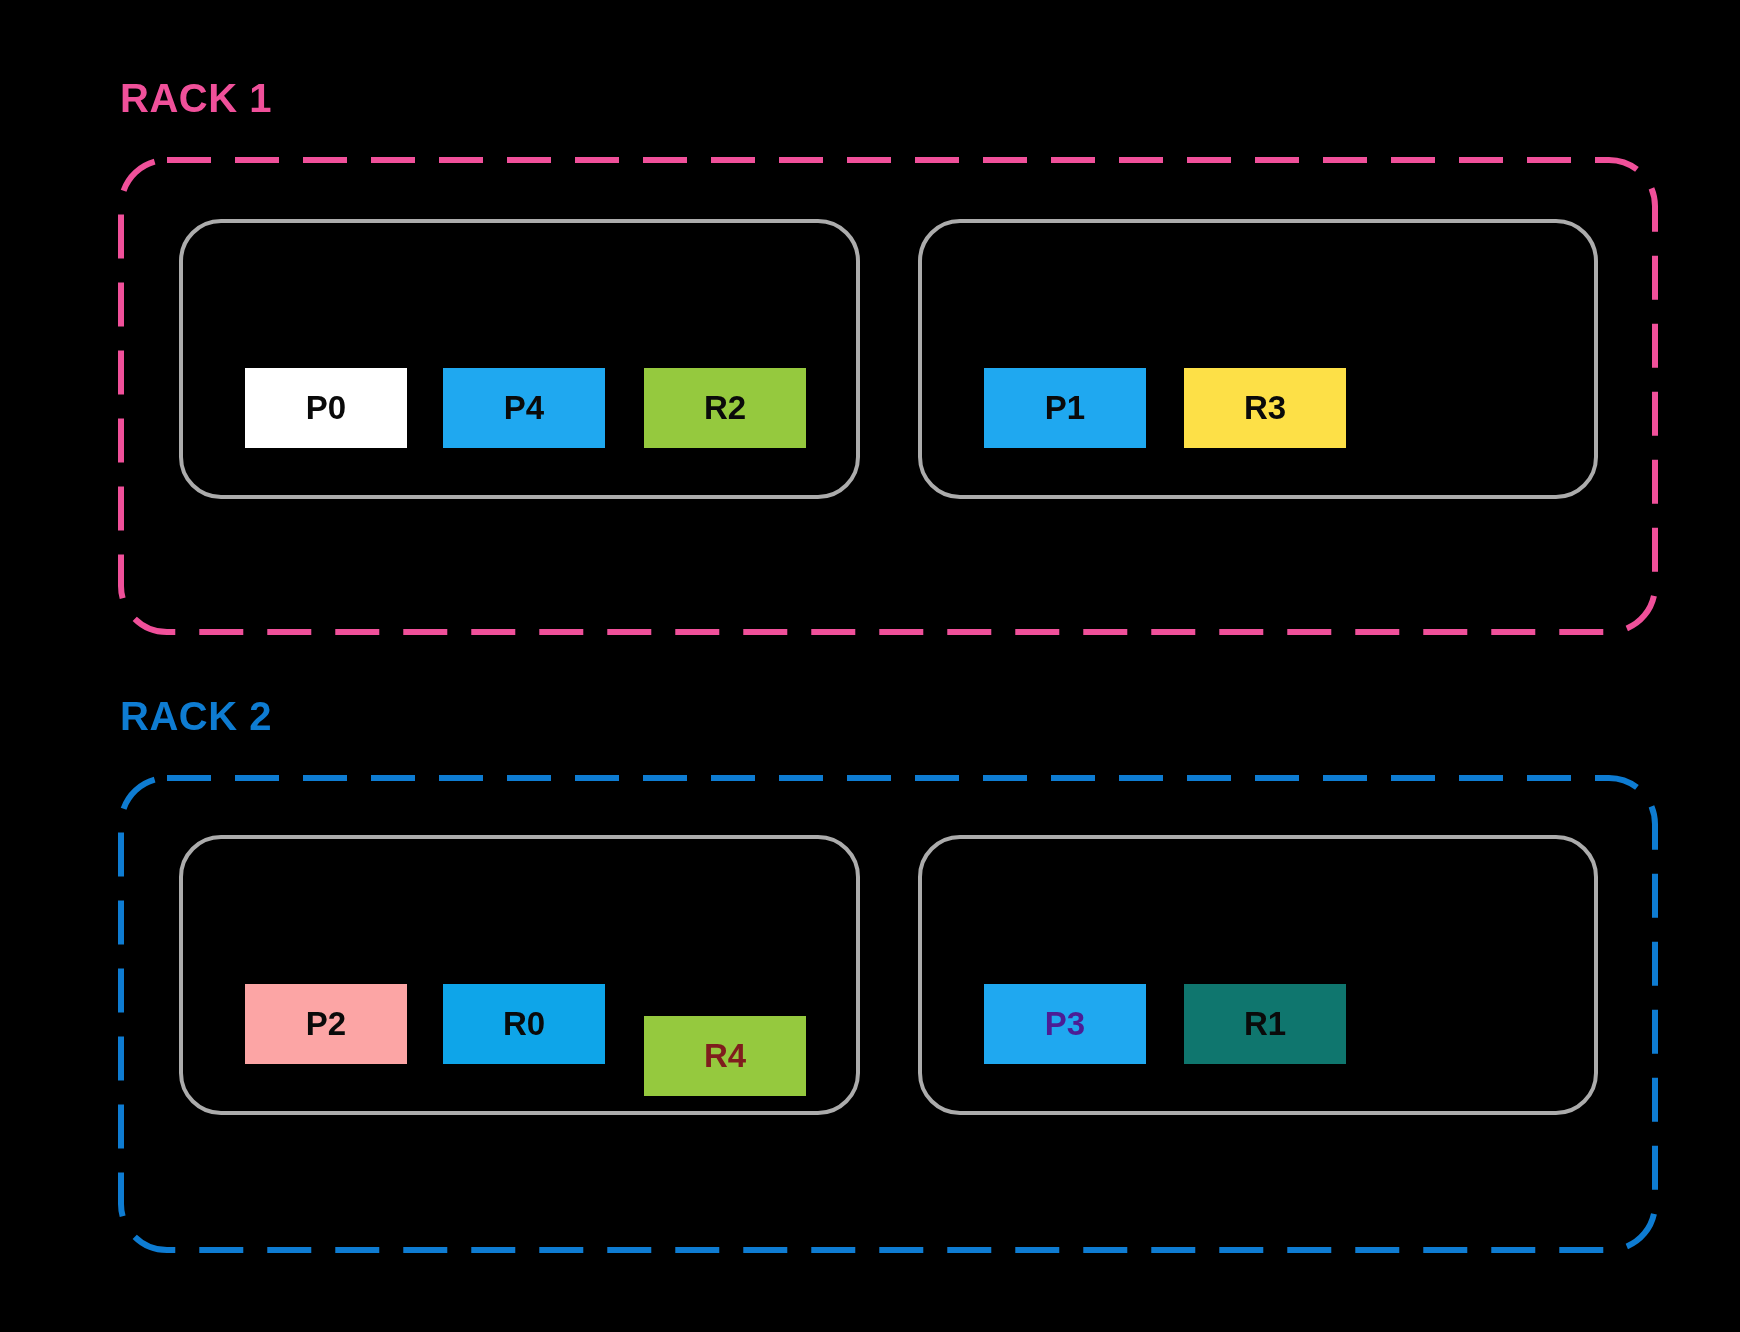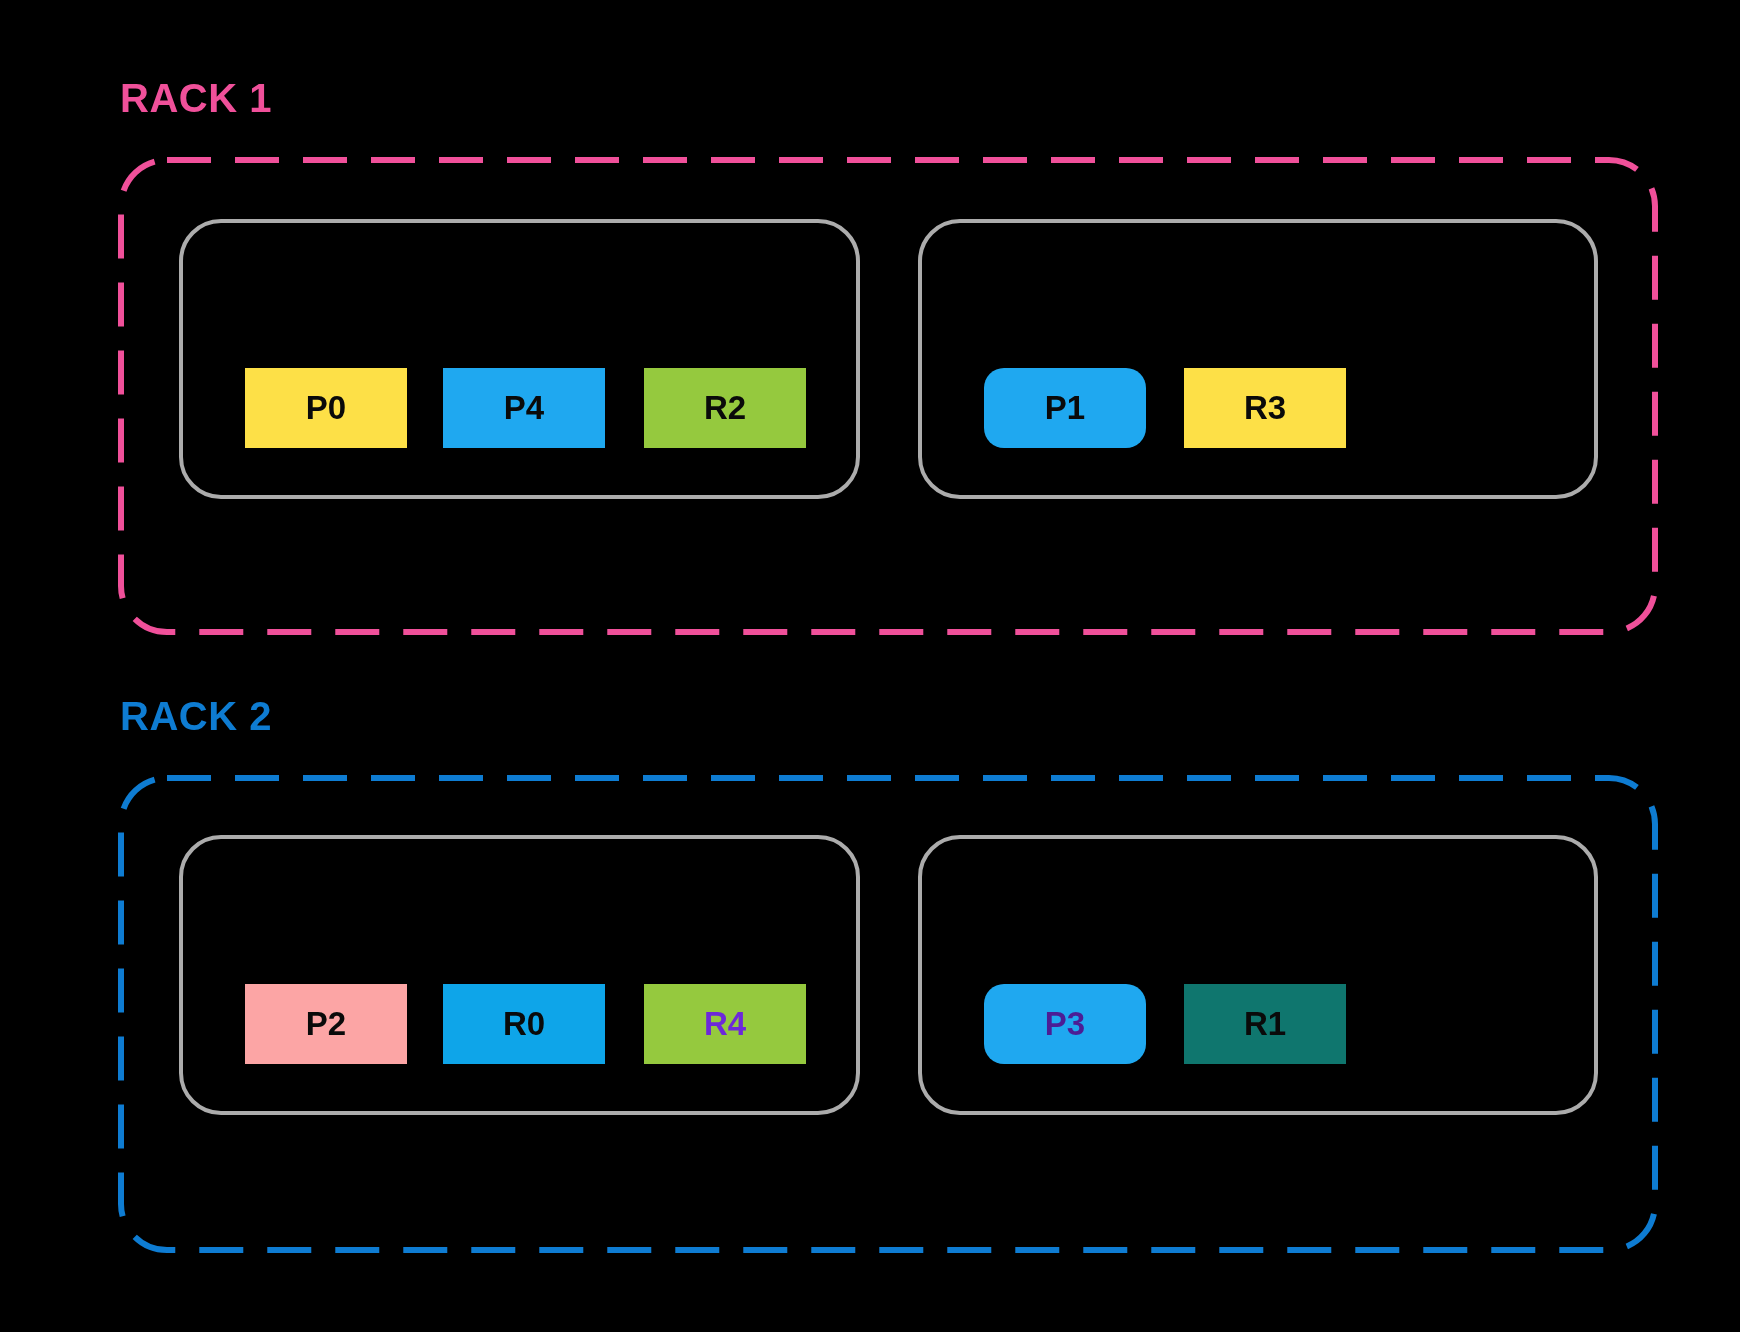--- a/index.html
+++ b/index.html
@@ -57,55 +57,55 @@
     display: flex;
     align-items: center;
     justify-content: center;
     font-size: 33px;
     font-weight: bold;
     color: #0A0A0A;
   }
   .host.left  .slot.s0 { left: 62px; }
   .host.left  .slot.s1 { left: 260px; }
   .host.left  .slot.s2 { left: 461px; text-align: center; }
-  .host.right .slot.s0 { left: 62px; border-radius: 20px; }
+  .host.right .slot.s0 { left: 62px; }
   .host.right .slot.s1 { left: 262px; }
 </style>
 </head>
 <body>
 
 <div id="canvas" style="background: rgb(0, 0, 0);">
 
   <div class="rack-label" id="rack1-label" style="color: rgb(240, 80, 154);">RACK 1</div>
 
   <svg class="rack-border-svg" id="rack1-border" viewBox="0 0 1540 478" xmlns="http://www.w3.org/2000/svg">
     <rect x="3" y="3" width="1534" height="472" rx="46" fill="none" stroke-width="6" stroke-dasharray="44 24" stroke="#F0509A"></rect>
   </svg>
 
   <div class="host left rack1-host" style="border-color: rgb(172, 172, 172);">
-    <div class="slot s0" style="background: #fde047; color: rgb(10, 10, 10);">P0</div>
+    <div class="slot s0" style="background: #ffffff; color: rgb(10, 10, 10);">P0</div>
     <div class="slot s1" style="background: rgb(31, 168, 240); color: rgb(10, 10, 10);">P4</div>
     <div class="slot s2" style="background: rgb(149, 201, 62); color: rgb(10, 10, 10);">R2</div>
   </div>
 
   <div class="host right rack1-host" style="border-color: rgb(172, 172, 172);">
     <div class="slot s0" style="background: rgb(31, 168, 240); color: rgb(10, 10, 10);">P1</div>
     <div class="slot s1" style="background: #fde047; color: rgb(10, 10, 10);">R3</div>
   </div>
 
   <div class="rack-label" id="rack2-label" style="color: rgb(14, 124, 210);">RACK 2</div>
 
   <svg class="rack-border-svg" id="rack2-border" viewBox="0 0 1540 478" xmlns="http://www.w3.org/2000/svg">
     <rect x="3" y="3" width="1534" height="472" rx="46" fill="none" stroke-width="6" stroke-dasharray="44 24" stroke="#0E7CD2"></rect>
   </svg>
 
   <div class="host left rack2-host" style="border-color: rgb(172, 172, 172);">
     <div class="slot s0" style="background: #fca5a5; color: rgb(10, 10, 10);">P2</div>
     <div class="slot s1" style="background: #0ea5e9; color: rgb(10, 10, 10);">R0</div>
-    <div class="slot s2" style="background: rgb(149, 201, 62); color: #6d28d9;">R4</div>
+    <div class="slot s2" style="background: rgb(149, 201, 62); color: #7f1d1d; margin-top: 32px;">R4</div>
   </div>
 
   <div class="host right rack2-host" style="border-color: rgb(172, 172, 172);">
     <div class="slot s0" style="background: rgb(31, 168, 240); color: #4c1d95;">P3</div>
     <div class="slot s1" style="background: #0f766e; color: rgb(10, 10, 10);">R1</div>
   </div>
 
 </div>
 
 </body></html>

